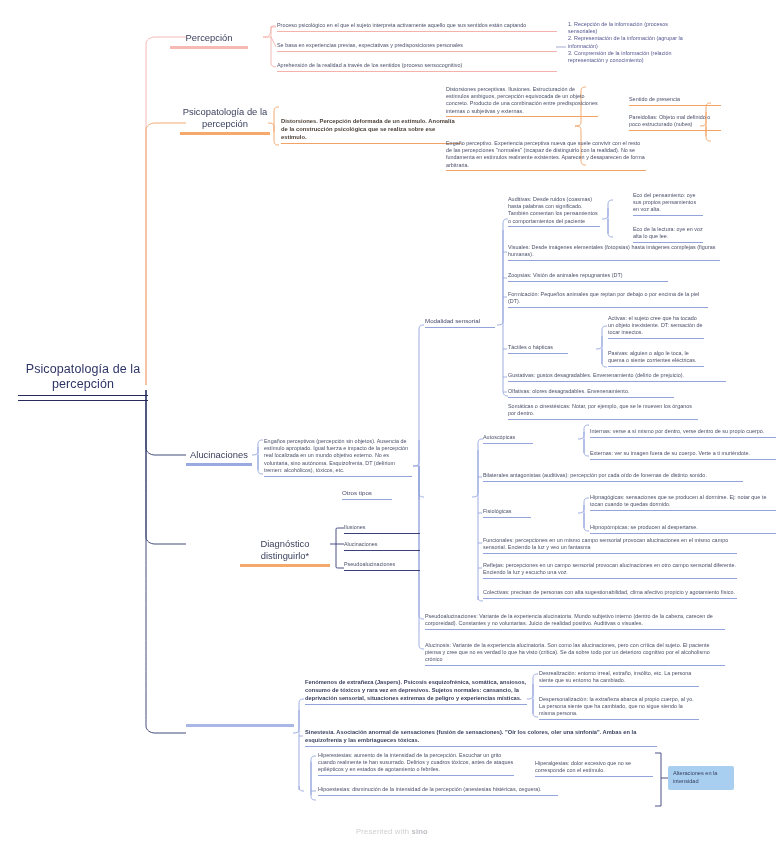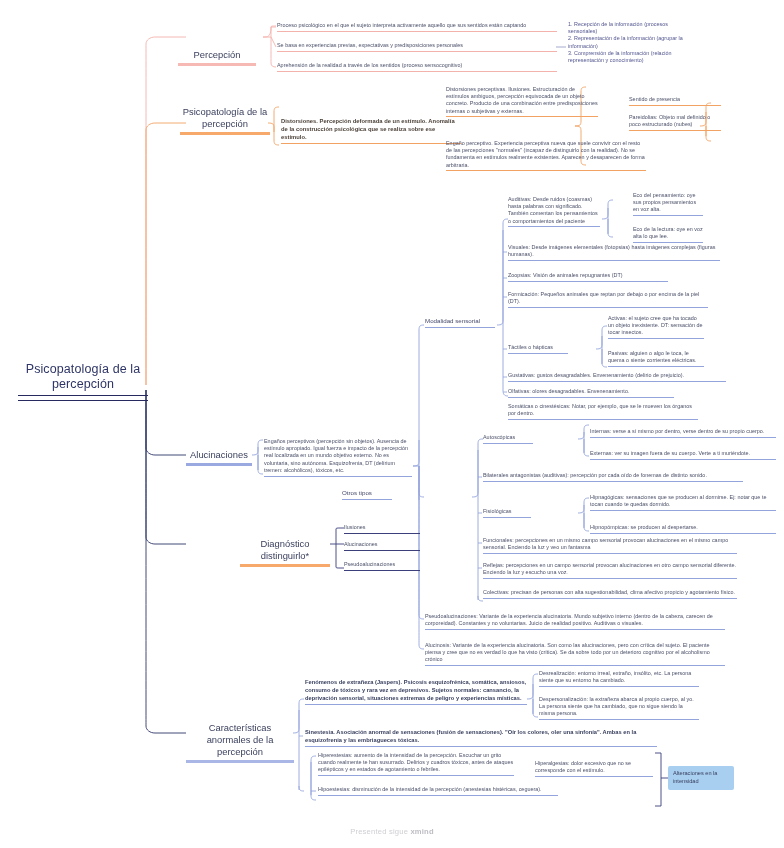--- a/index.html
+++ b/index.html
@@ -196,21 +196,21 @@
 
       <path d="M640 765 L646 765" stroke="#93a4dd" opacity="0"></path>
     </g>
   </svg>
 
   <div class="node root" style="left:18px;top:362px;width:130px;">
     <span class="txt">Psicopatología de la percepción</span>
     <div class="rule"></div>
   </div>
 
-  <div class="node l1" style="left:178px;top:32px;width:78px;text-align:center;margin-top:17px;">
+  <div class="node l1" style="left:170px;top:32px;width:78px;text-align:center;">
     <span class="txt">Percepción</span>
     <div class="rule rule-pink"></div>
   </div>
 
   <div class="node leaf u-pink" style="left:277px;top:22px;width:280px;">Proceso psicológico en el que el sujeto interpreta activamente aquello que sus sentidos están captando</div>
   <div class="node leaf u-pink" style="left:277px;top:42px;width:280px;">Se basa en experiencias previas, expectativas y predisposiciones personales</div>
   <div class="node leaf u-pink" style="left:277px;top:62px;width:280px;">Aprehensión de la realidad a través de los sentidos (proceso sensocognitivo)</div>
 
   <div class="node leaf nob" style="left:568px;top:21px;width:118px;white-space:pre-line;color:#51558f;">1. Recepción de la información (procesos sensoriales)
 2. Representación de la información (agrupar la información)
@@ -277,33 +277,32 @@
   <div class="node l1" style="left:240px;top:538px;width:90px;text-align:center;">
     <span class="txt">Diagnóstico distinguirlo*</span>
     <div class="rule rule-orange"></div>
   </div>
 
   <div class="node leaf u-navy" style="left:344px;top:524px;width:76px;">Ilusiones</div>
   <div class="node leaf u-navy" style="left:344px;top:541px;width:76px;">Alucinaciones</div>
   <div class="node leaf u-navy" style="left:344px;top:561px;width:76px;">Pseudoalucinaciones</div>
 
   <div class="node l1" style="left:186px;top:722px;width:108px;text-align:center;">
-    <span class="txt">Características anormales de la percepción</span>
     <div class="rule rule-blue2"></div>
   </div>
 
   <div class="node leaf u-blue bold" style="left:305px;top:679px;width:222px;font-size:5.7px;line-height:7.9px;">Fenómenos de extrañeza (Jaspers). Psicosis esquizofrénica, somática, ansiosos, consumo de tóxicos y rara vez en depresivos. Sujetos normales: cansancio, la deprivación sensorial, situaciones extremas de peligro y experiencias místicas.</div>
   <div class="node leaf u-blue" style="left:539px;top:670px;width:160px;">Desrealización: entorno irreal, extraño, insólito, etc. La persona siente que su entorno ha cambiado.</div>
   <div class="node leaf u-blue" style="left:539px;top:696px;width:160px;">Despersonalización: la extrañeza abarca al propio cuerpo, al yo. La persona siente que ha cambiado, que no sigue siendo la misma persona.</div>
 
   <div class="node leaf u-blue bold" style="left:305px;top:729px;width:352px;font-size:5.7px;line-height:7.9px;">Sinestesia. Asociación anormal de sensaciones (fusión de sensaciones). "Oír los colores, oler una sinfonía". Ambas en la esquizofrenia y las embriagueces tóxicas.</div>
 
   <div class="node leaf u-blue" style="left:318px;top:752px;width:196px;">Hiperestesias: aumento de la intensidad de la percepción. Escuchar un grito cuando realmente te han susurrado. Delirios y cuadros tóxicos, antes de ataques epilépticos y en estados de agotamiento o febriles.</div>
   <div class="node leaf u-blue" style="left:535px;top:760px;width:118px;">Hiperalgesias: dolor excesivo que no se corresponde con el estímulo.</div>
   <div class="node leaf u-blue" style="left:318px;top:786px;width:240px;">Hipoestesias: disminución de la intensidad de la percepción (anestesias histéricas, ceguera).</div>
 
   <div class="node hl" style="left:668px;top:766px;width:66px;">Alteraciones en la intensidad</div>
 
   <div class="footer">
-    <span>Presented sigue </span><b>xmind</b>
+    <span>Presented with </span><b>sino</b>
   </div>
 
 </div>
 
 </body></html>

